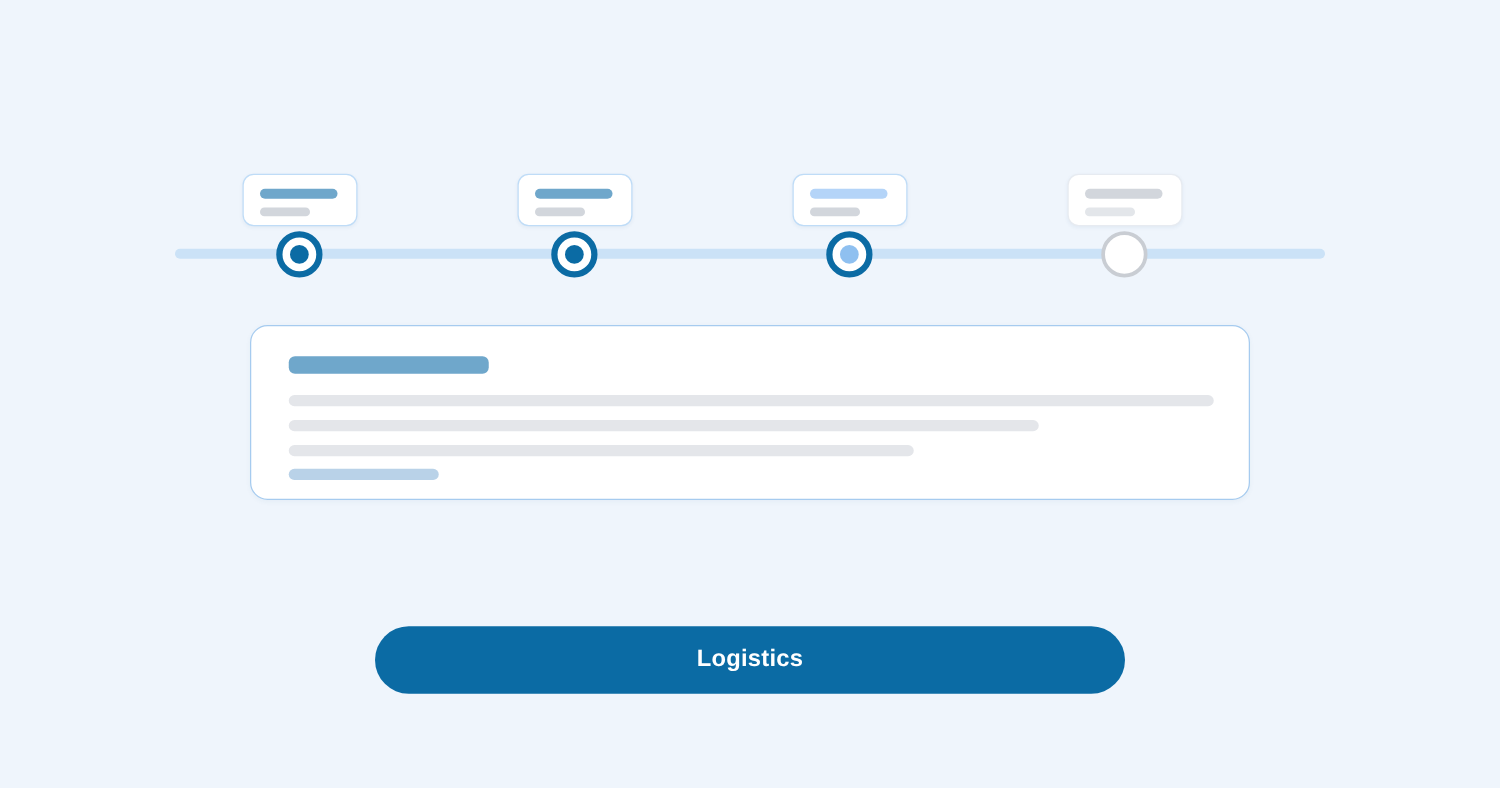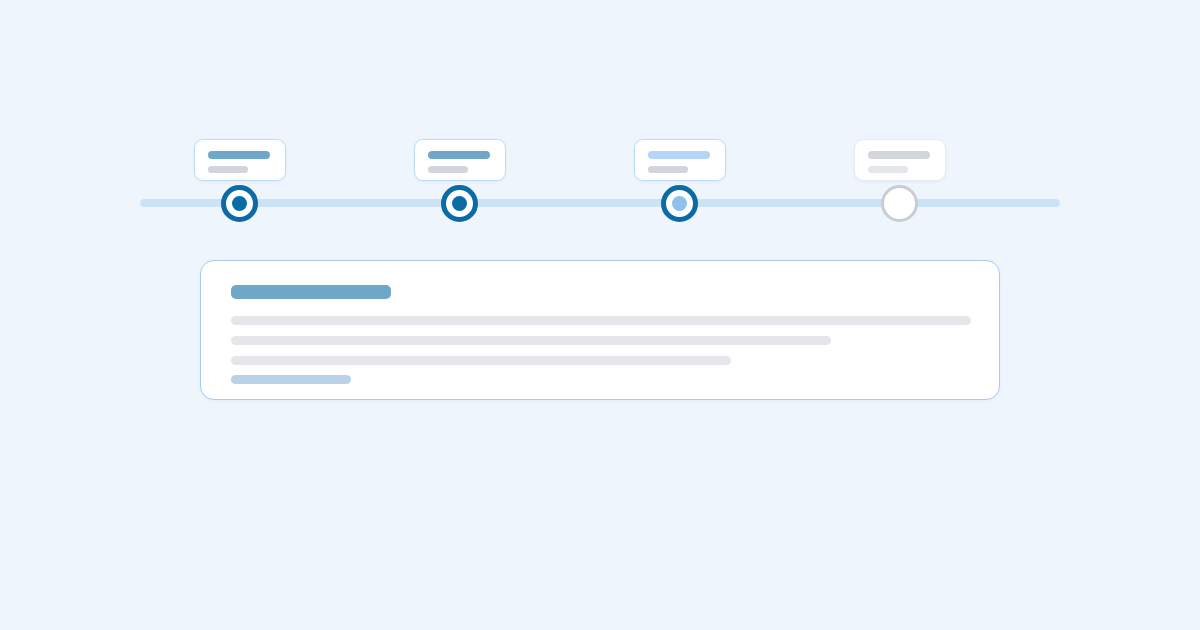--- a/index.html
+++ b/index.html
@@ -161,14 +161,15 @@
   <div class="node upcoming pos-4"></div>
 
   <div class="content-card">
     <div class="sk sk-title"></div>
     <div class="sk sk-line-1"></div>
     <div class="sk sk-line-2"></div>
     <div class="sk sk-line-3"></div>
     <div class="sk sk-line-4"></div>
   </div>
 
+  <button class="action-button">Logistics</button>
 
 </div>
 
 </body></html>

